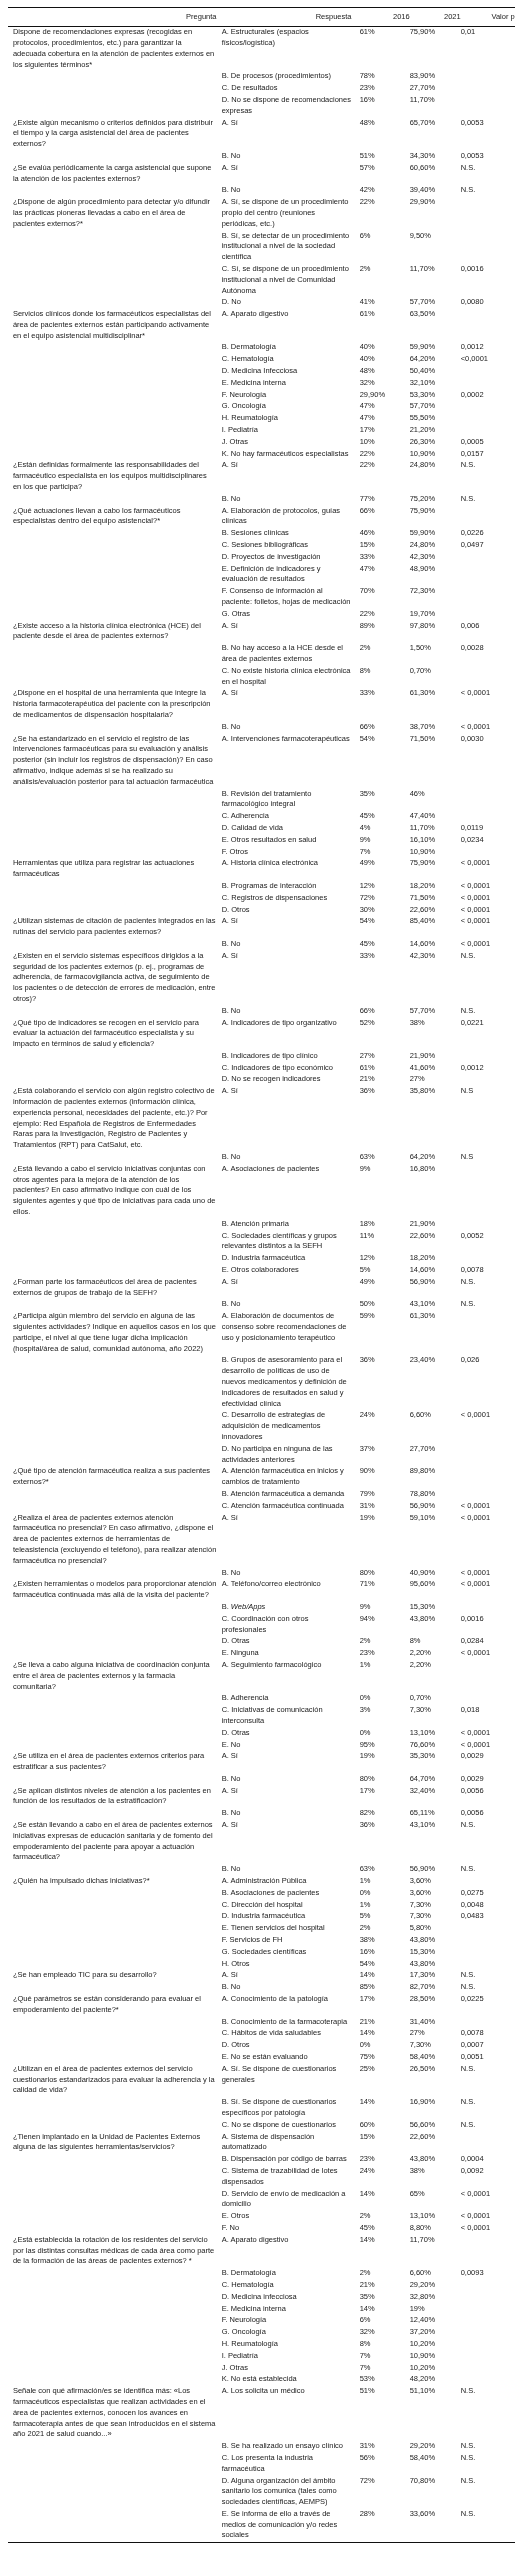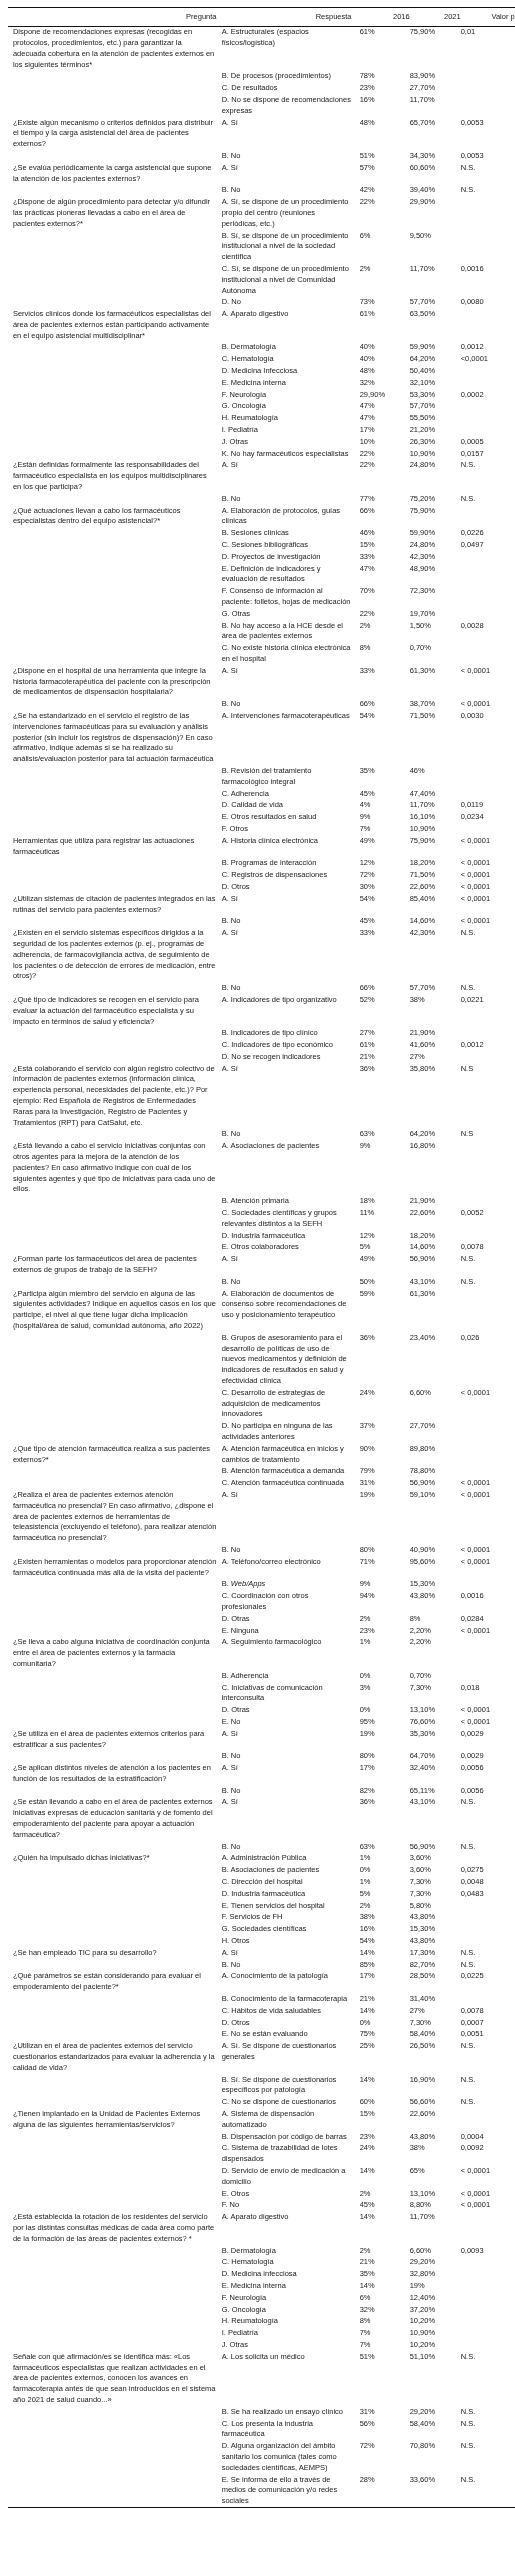--- a/index.html
+++ b/index.html
@@ -101,36 +101,36 @@
         </tr>
         <tr>
           <td class="cell-q"><span>¿Dispone de algún procedimiento para detectar y/o difundir las prácticas pioneras llevadas a cabo en el área de pacientes externos?*</span></td>
           <td class="cell-a"><span>A. Sí, se dispone de un procedimiento propio del centro (reuniones periódicas, etc.)</span></td>
           <td>22%</td>
           <td>29,90%</td>
           <td class="cell-p"><span class="pv"></span></td>
         </tr>
         <tr>
           <td class="cell-q"></td>
-          <td class="cell-a"><span>B. Sí, se dispone de un procedimiento institucional a nivel de la sociedad científica</span></td>
+          <td class="cell-a"><span>B. Sí, se detectar de un procedimiento institucional a nivel de la sociedad científica</span></td>
           <td>6%</td>
           <td>9,50%</td>
           <td class="cell-p"><span class="pv"></span></td>
         </tr>
         <tr>
           <td class="cell-q"></td>
           <td class="cell-a"><span>C. Sí, se dispone de un procedimiento institucional a nivel de Comunidad Autónoma</span></td>
           <td>2%</td>
           <td>11,70%</td>
           <td class="cell-p"><span class="pv">0,0016</span></td>
         </tr>
         <tr>
           <td class="cell-q"></td>
           <td class="cell-a"><span>D. No</span></td>
-          <td>73%</td>
+          <td>41%</td>
           <td>57,70%</td>
           <td class="cell-p"><span class="pv">0,0080</span></td>
         </tr>
         <tr>
           <td class="cell-q"><span>Servicios clínicos donde los farmacéuticos especialistas del área de pacientes externos están participando activamente en el equipo asistencial multidisciplinar*</span></td>
           <td class="cell-a"><span>A. Aparato digestivo</span></td>
           <td>61%</td>
           <td>63,50%</td>
           <td class="cell-p"><span class="pv"></span></td>
         </tr>
@@ -259,20 +259,27 @@
           <td>70%</td>
           <td>72,30%</td>
           <td class="cell-p"><span class="pv"></span></td>
         </tr>
         <tr>
           <td class="cell-q"></td>
           <td class="cell-a"><span>G. Otras</span></td>
           <td>22%</td>
           <td>19,70%</td>
           <td class="cell-p"><span class="pv"></span></td>
+        </tr>
+        <tr>
+          <td class="cell-q"><span>¿Existe acceso a la historia clínica electrónica (HCE) del paciente desde el área de pacientes externos?</span></td>
+          <td class="cell-a"><span>A. Sí</span></td>
+          <td>89%</td>
+          <td>97,80%</td>
+          <td class="cell-p"><span class="pv">0,006</span></td>
         </tr>
         <tr>
           <td class="cell-q"></td>
           <td class="cell-a"><span>B. No hay acceso a la HCE desde el área de pacientes externos</span></td>
           <td>2%</td>
           <td>1,50%</td>
           <td class="cell-p"><span class="pv">0,0028</span></td>
         </tr>
         <tr>
           <td class="cell-q"></td>
@@ -888,20 +895,27 @@
           <td class="cell-a"><span>I. Pediatría</span></td>
           <td>7%</td>
           <td>10,90%</td>
           <td class="cell-p"><span class="pv"></span></td>
         </tr>
         <tr>
           <td class="cell-q"></td>
           <td class="cell-a"><span>J. Otras</span></td>
           <td>7%</td>
           <td>10,20%</td>
+          <td class="cell-p"><span class="pv"></span></td>
+        </tr>
+        <tr>
+          <td class="cell-q"></td>
+          <td class="cell-a"><span>K. No está establecida</span></td>
+          <td>53%</td>
+          <td>48,20%</td>
           <td class="cell-p"><span class="pv"></span></td>
         </tr>
         <tr>
           <td class="cell-q"><span>Señale con qué afirmación/es se identifica más: «Los farmacéuticos especialistas que realizan actividades en el área de pacientes externos, conocen los avances en farmacoterapia antes de que sean introducidos en el sistema año 2021 de salud cuando...»</span></td>
           <td class="cell-a"><span>A. Los solicita un médico</span></td>
           <td>51%</td>
           <td>51,10%</td>
           <td class="cell-p"><span class="pv">N.S.</span></td>
         </tr>
         <tr>

